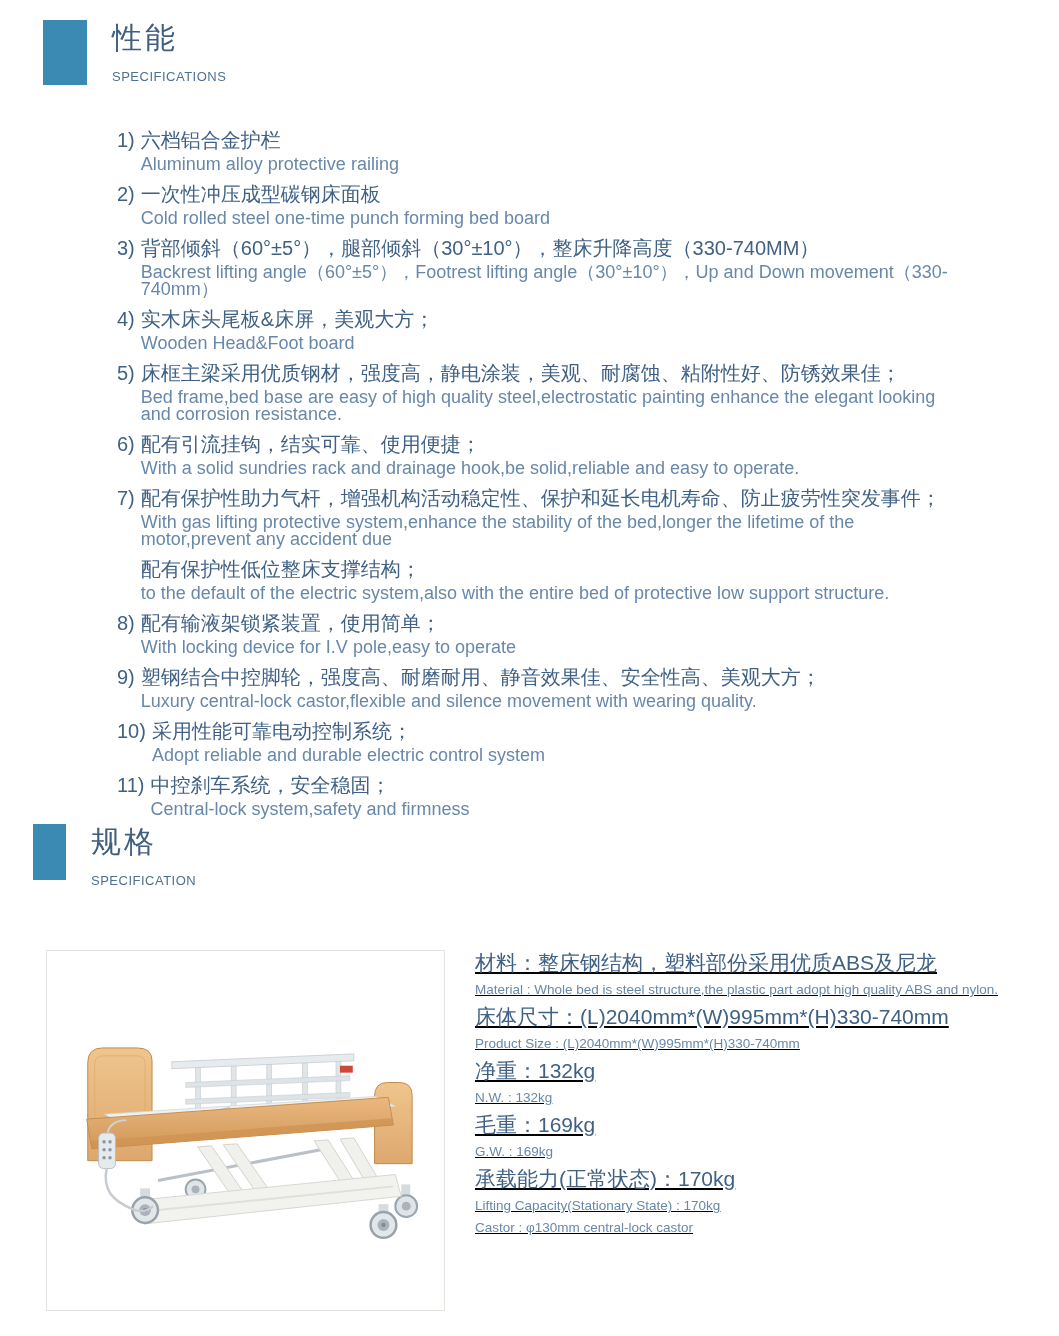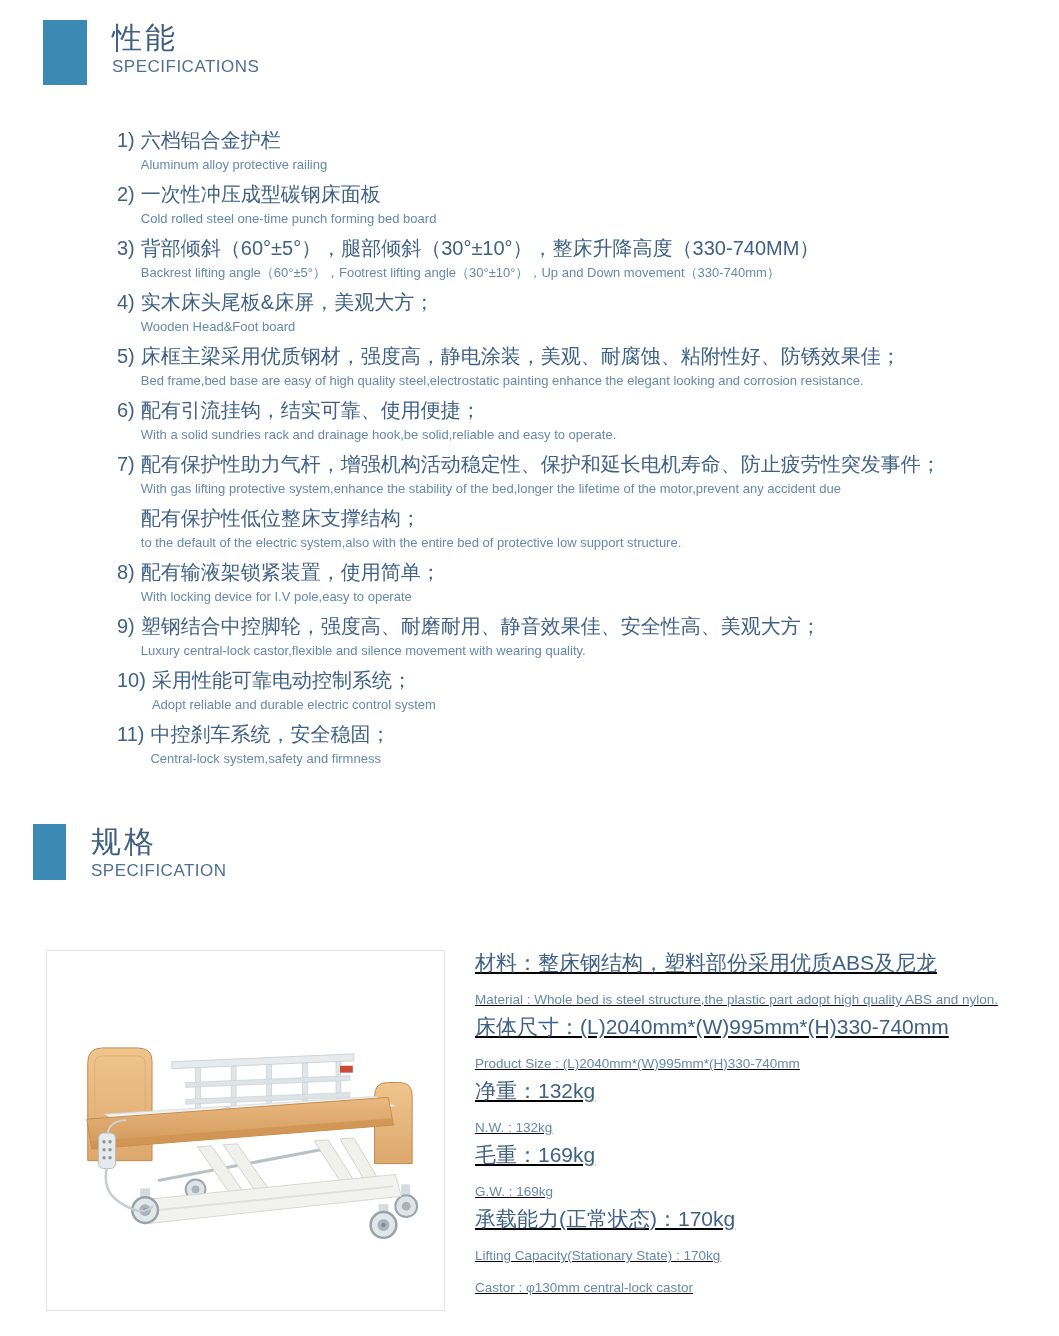--- a/index.html
+++ b/index.html
@@ -12,42 +12,42 @@
 
   
   .sec-header { position:absolute; display:flex; align-items:flex-start; }
   #hdr-performance { left:43px; top:20px; }
   #hdr-spec { left:33px; top:824px; }
   .sq { background:var(--accent); flex:0 0 auto; }
   .sq1 { width:44px; height:65px; }
   .sq2 { width:33px; height:56px; }
   .hdr-text { margin-left:25px; }
   .title-zh { margin:0; font-weight:400; font-size:30px; line-height:36px; letter-spacing:3px; color:#3f5e80; }
-  .title-en { font-size:17px; line-height:22px; letter-spacing:0.5px; color:#4f7093; margin-top:0; }
+  .title-en { font-size:13px; line-height:22px; letter-spacing:0.5px; color:#4f7093; margin-top:10px; }
 
   
   .features { position:absolute; left:117px; top:127px; width:850px; }
   .feature { display:flex; }
   .f-num { flex:0 0 auto; font-size:20px; line-height:27px; color:#406184; margin-right:6px; white-space:nowrap; }
   .f-body { flex:1 1 auto; }
   .f-zh { font-size:20px; line-height:27px; color:#406184; }
   .f-zh2 { margin-top:2px; }
-  .f-en { font-size:13px; line-height:17px; color:#6888aa; margin-top:2px; margin-bottom:8px; }
+  .f-en { font-size:18px; line-height:17px; color:#6888aa; margin-top:2px; margin-bottom:8px; }
 
   
   .product-box {
     position:absolute; left:46px; top:950px; width:399px; height:361px;
     border:1px solid #e3e3e0; background:#ffffff; margin:0;
   }
   .product-box svg { display:block; width:100%; height:100%; }
 
   .specs { position:absolute; left:475px; top:948px; width:578px; }
   .spec-pair { margin-bottom:3px;text-decoration:underline; }
   .spec-zh { font-size:21px; line-height:29px; color:#406184; }
-  .spec-en { font-size:13.5px; line-height:19px; color:#6888aa; margin-top:13px; }
+  .spec-en { font-size:13.5px; line-height:19px; color:#6888aa; margin-top:3px; }
 </style>
 </head>
 <body>
 
 <div class="page">
 
   <header class="sec-header" id="hdr-performance">
     <div class="sq sq1"></div>
     <div class="hdr-text">
       <h1 class="title-zh">性能</h1>

